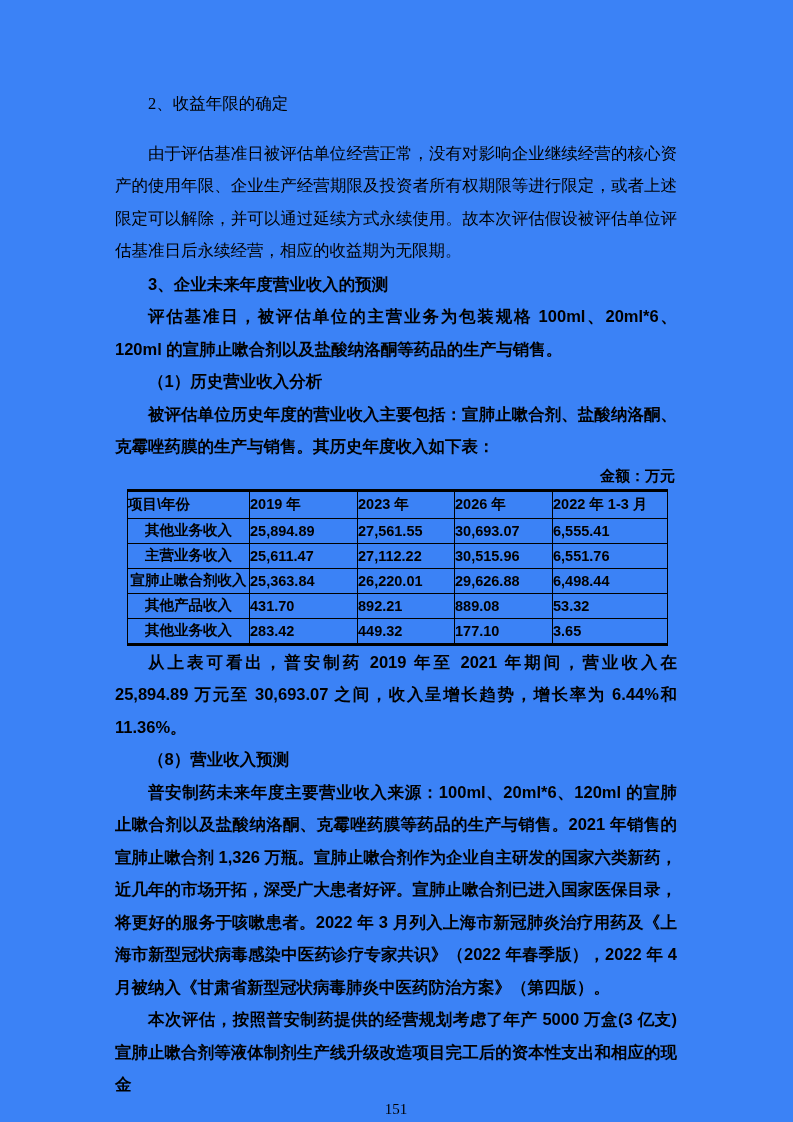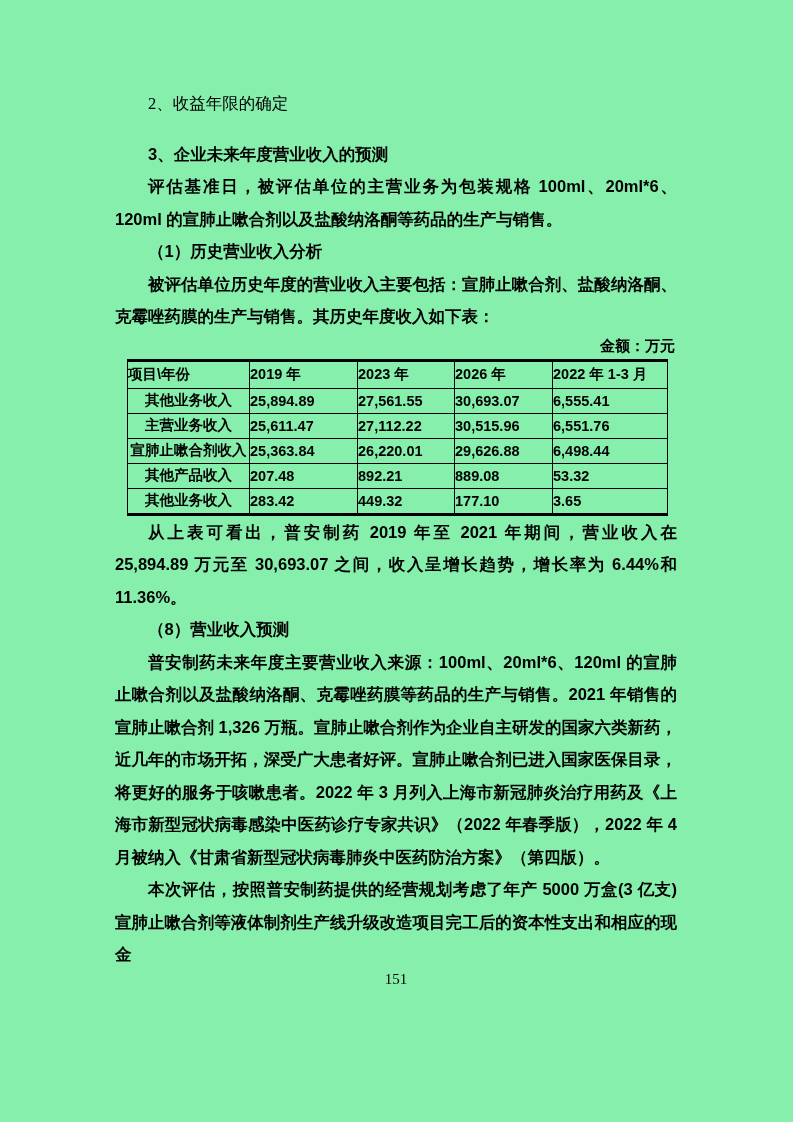--- a/index.html
+++ b/index.html
@@ -1,21 +1,21 @@
 <!DOCTYPE html>
 <html><head>
 <meta charset="utf-8">
 <style>
   html, body { margin: 0; padding: 0; background: #e9e9e9; }
   .page {
     position: relative;
     width: 793px;
     height: 1122px;
     margin: 0 auto;
-    background: #86efac;
+    background: #3b82f6;
     color: #000000;
     font-family: "Liberation Serif", serif;
     overflow: hidden;
   }
   .content {
     position: absolute;
     left: 115px;
     top: 88px;
     width: 562px;
   }
@@ -68,20 +68,21 @@
   }
 </style>
 </head>
 <body>
 
 <div class="page">
   <div class="content">
 
     <div class="line serif h2">2、收益年限的确定</div>
 
+    <p class="line serif">由于评估基准日被评估单位经营正常，没有对影响企业继续经营的核心资产的使用年限、企业生产经营期限及投资者所有权期限等进行限定，或者上述限定可以解除，并可以通过延续方式永续使用。故本次评估假设被评估单位评估基准日后永续经营，相应的收益期为无限期。</p>
 
     <div class="line boldk">3、企业未来年度营业收入的预测</div>
 
     <p class="line boldk">评估基准日，被评估单位的主营业务为包装规格 100ml、20ml*6、120ml 的宣肺止嗽合剂以及盐酸纳洛酮等药品的生产与销售。</p>
 
     <div class="line boldk">（1）历史营业收入分析</div>
 
     <p class="line boldk">被评估单位历史年度的营业收入主要包括：宣肺止嗽合剂、盐酸纳洛酮、克霉唑药膜的生产与销售。其历史年度收入如下表：</p>
 
     <div class="unit-label">金额：万元</div>
@@ -120,21 +121,21 @@
           </tr>
           <tr>
             <td class="cell-label">宣肺止嗽合剂收入</td>
             <td class="cell-num">25,363.84</td>
             <td class="cell-num">26,220.01</td>
             <td class="cell-num">29,626.88</td>
             <td class="cell-num">6,498.44</td>
           </tr>
           <tr>
             <td class="cell-label">其他产品收入</td>
-            <td class="cell-num">207.48</td>
+            <td class="cell-num">431.70</td>
             <td class="cell-num">892.21</td>
             <td class="cell-num">889.08</td>
             <td class="cell-num">53.32</td>
           </tr>
           <tr>
             <td class="cell-label">其他业务收入</td>
             <td class="cell-num">283.42</td>
             <td class="cell-num">449.32</td>
             <td class="cell-num">177.10</td>
             <td class="cell-num">3.65</td>

